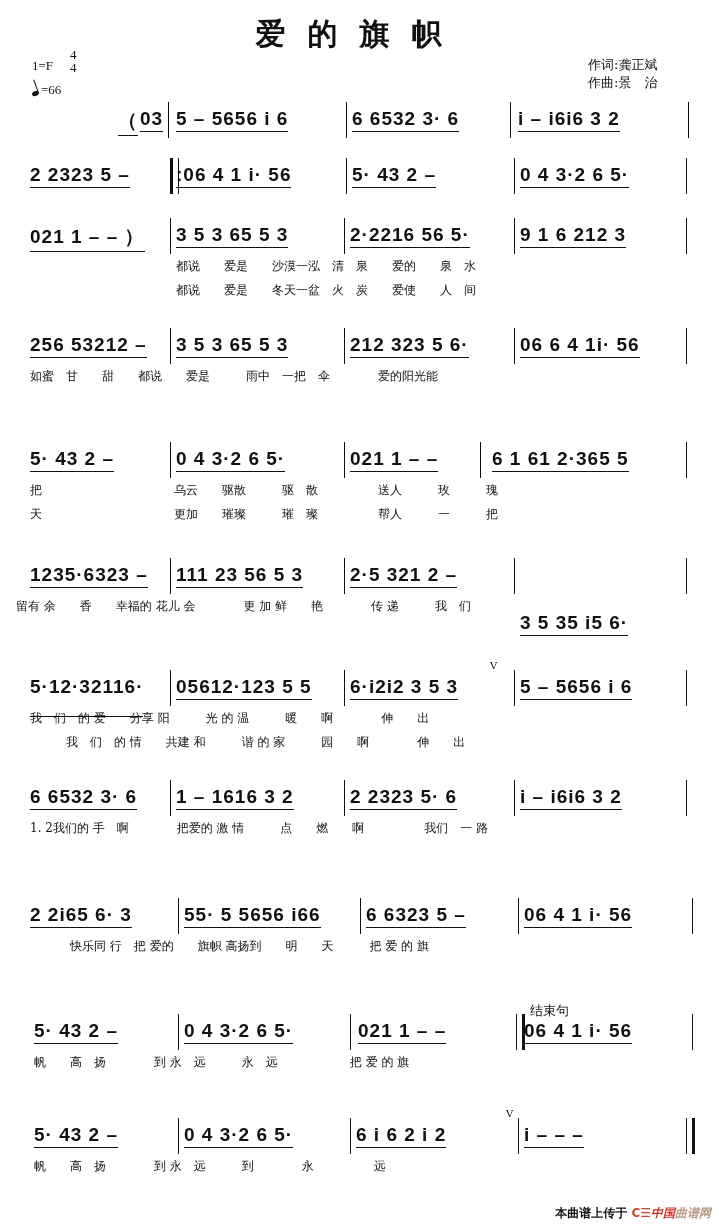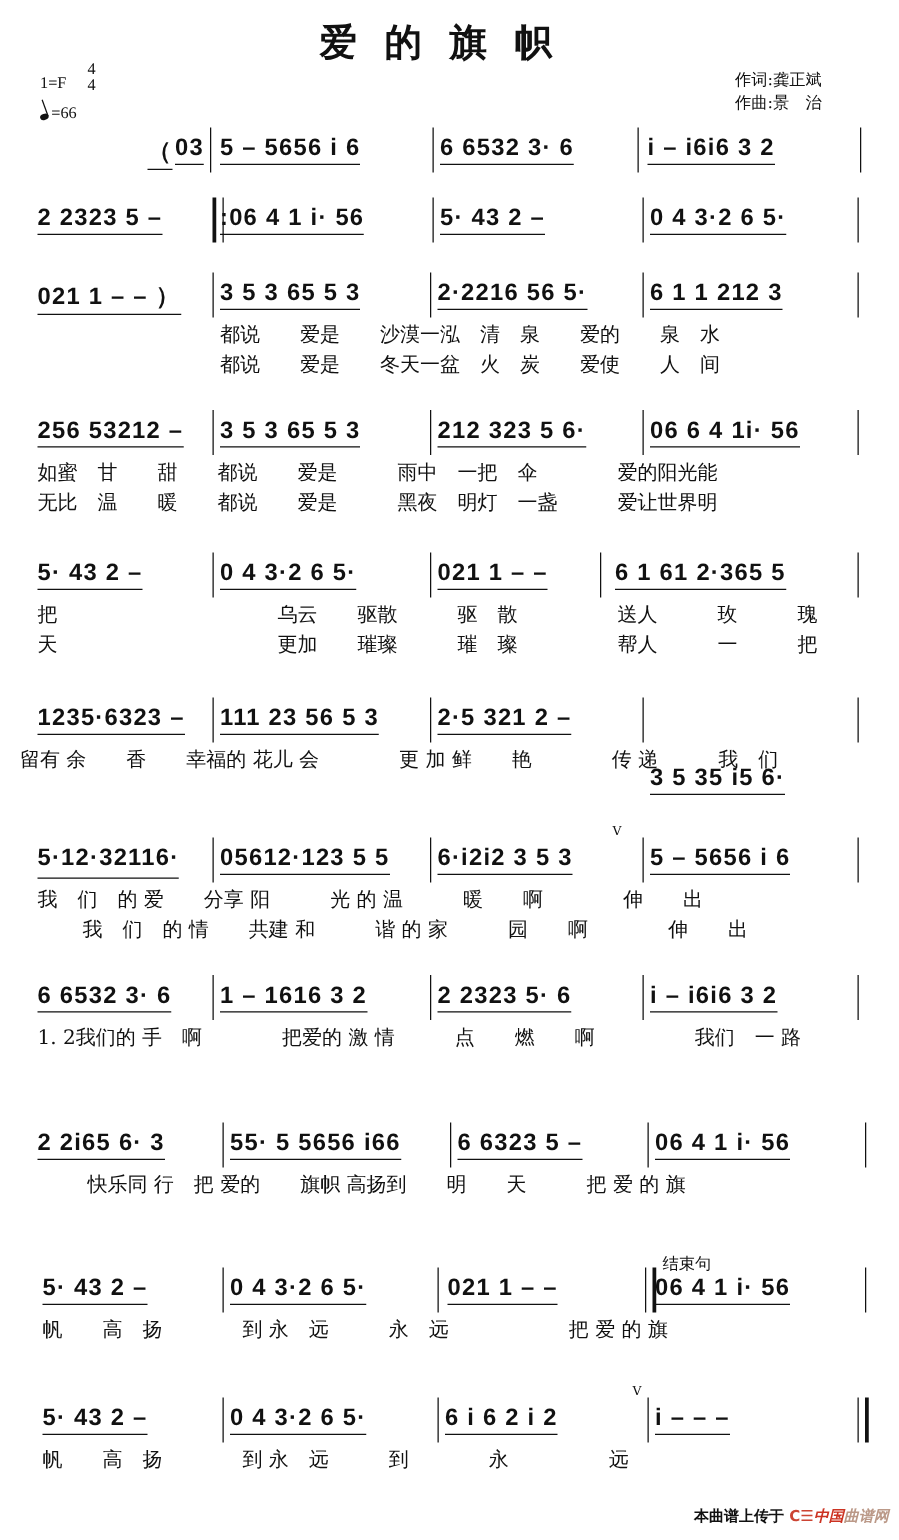--- a/index.html
+++ b/index.html
@@ -7,21 +7,21 @@
   .title{position:absolute;top:14px;left:0;width:719px;text-align:center;font-size:30px;font-weight:bold;letter-spacing:22px;font-family:"DejaVu Serif",serif;}
   .key{position:absolute;left:32px;top:58px;font-size:13px;font-family:Liberation Serif, serif;}
   .timesig{position:absolute;left:70px;top:48px;font-size:13px;line-height:13px;text-align:center;font-family:"Liberation Serif",serif;}
   .tempo{position:absolute;left:32px;top:82px;font-size:13px;font-family:"Liberation Serif",serif;}
   .tempo .note{display:inline-block;width:7px;height:5px;background:#111;border-radius:50%;transform:rotate(-20deg);margin-right:2px;vertical-align:-2px;position:relative;}
   .tempo .note:after{content:"";position:absolute;right:0;bottom:2px;width:1px;height:14px;background:#111;}
   .credits{position:absolute;left:588px;top:56px;font-size:13px;line-height:18px;font-family:"DejaVu Serif",serif;}
   .row{position:absolute;left:0;width:719px;}
   .seg{position:absolute;white-space:nowrap;font-weight:bold;font-size:19px;font-family:"Liberation Sans",sans-serif;letter-spacing:1px;}
   .bar{position:absolute;width:1px;background:#111;}
-  .lyr{position:absolute;white-space:nowrap;font-size:16px;font-family:"DejaVu Serif",serif;}
+  .lyr{position:absolute;white-space:nowrap;font-size:12px;font-family:"DejaVu Serif",serif;}
   .dbar{position:absolute;width:5px;border-left:1px solid #111;border-right:3px solid #111;}
   .marker{position:absolute;font-size:13px;font-family:"DejaVu Serif",serif;}
   .wm{position:absolute;right:8px;bottom:10px;font-size:12px;font-weight:bold;font-family:"DejaVu Sans",sans-serif;}
   .wm .logo{color:#c43;}
   .wm .brand1{color:#c32;font-style:italic;}
   .wm .brand2{color:#b98;font-style:italic;}
 </style>
 </head>
 <body>
 
@@ -58,39 +58,38 @@
       <div class="seg" style="left: 520px; top: 0px; border-bottom: 1.5px solid rgb(17, 17, 17); padding-bottom: 1px;">0 4  3·2  6  5·</div>
       <div class="bar" style="left: 346px; top: -6px; height: 36px;"></div>
       <div class="bar" style="left: 514px; top: -6px; height: 36px;"></div>
       <div class="bar" style="left: 686px; top: -6px; height: 36px;"></div>
       <div class="dbar" style="left: 170px; top: -6px; height: 36px; border-left-width: 3px; border-right-width: 1px;"></div>
     </div>
     <div class="row" style="top: 224px; height: 110px;">
       <div class="seg" style="left: 30px; top: 0px; border-bottom: 1.5px solid rgb(17, 17, 17); padding-bottom: 1px;">021  1 – – ）</div>
       <div class="seg" style="left: 176px; top: 0px; border-bottom: 1.5px solid rgb(17, 17, 17); padding-bottom: 1px;">3  5  3  65  5   3</div>
       <div class="seg" style="left: 350px; top: 0px; border-bottom: 1.5px solid rgb(17, 17, 17); padding-bottom: 1px;">2·2216  56  5·</div>
-      <div class="seg" style="left: 520px; top: 0px; border-bottom: 1.5px solid rgb(17, 17, 17); padding-bottom: 1px;">6  1   1  212  3</div>
+      <div class="seg" style="left: 520px; top: 0px; border-bottom: 1.5px solid rgb(17, 17, 17); padding-bottom: 1px;">9  1   6  212  3</div>
       <div class="bar" style="left: 170px; top: -6px; height: 36px;"></div>
       <div class="bar" style="left: 344px; top: -6px; height: 36px;"></div>
       <div class="bar" style="left: 514px; top: -6px; height: 36px;"></div>
       <div class="bar" style="left: 686px; top: -6px; height: 36px;"></div>
       <div class="lyr" style="left: 176px; top: 34px;">都说　　爱是　　沙漠一泓　清　泉　　爱的　　泉　水</div>
       <div class="lyr" style="left: 176px; top: 58px;">都说　　爱是　　冬天一盆　火　炭　　爱使　　人　间</div>
     </div>
     <div class="row" style="top: 334px; height: 110px;">
       <div class="seg" style="left: 30px; top: 0px; border-bottom: 1.5px solid rgb(17, 17, 17); padding-bottom: 1px;">256  53212 –</div>
       <div class="seg" style="left: 176px; top: 0px; border-bottom: 1.5px solid rgb(17, 17, 17); padding-bottom: 1px;">3  5  3  65  5   3</div>
       <div class="seg" style="left: 350px; top: 0px; border-bottom: 1.5px solid rgb(17, 17, 17); padding-bottom: 1px;">212  323  5  6·</div>
       <div class="seg" style="left: 520px; top: 0px; border-bottom: 1.5px solid rgb(17, 17, 17); padding-bottom: 1px;">06 6  4 1i·  56</div>
       <div class="bar" style="left: 170px; top: -6px; height: 36px;"></div>
       <div class="bar" style="left: 344px; top: -6px; height: 36px;"></div>
       <div class="bar" style="left: 514px; top: -6px; height: 36px;"></div>
       <div class="bar" style="left: 686px; top: -6px; height: 36px;"></div>
       <div class="lyr" style="left: 30px; top: 34px;">如蜜　甘　　甜　　都说　　爱是　　　雨中　一把　伞　　　　爱的阳光能</div>
-      <div class="lyr" style="left: 30px; top: 58px;">无比　温　　暖　　都说　　爱是　　　黑夜　明灯　一盏　　　爱让世界明</div>
     </div>
     <div class="row" style="top: 448px; height: 110px;">
       <div class="seg" style="left: 30px; top: 0px; border-bottom: 1.5px solid rgb(17, 17, 17); padding-bottom: 1px;">5·   43  2 –</div>
       <div class="seg" style="left: 176px; top: 0px; border-bottom: 1.5px solid rgb(17, 17, 17); padding-bottom: 1px;">0 4  3·2  6  5·</div>
       <div class="seg" style="left: 350px; top: 0px; border-bottom: 1.5px solid rgb(17, 17, 17); padding-bottom: 1px;">021  1 – –</div>
       <div class="seg" style="left: 492px; top: 0px; border-bottom: 1.5px solid rgb(17, 17, 17); padding-bottom: 1px;">6  1  61  2·365  5</div>
       <div class="bar" style="left: 170px; top: -6px; height: 36px;"></div>
       <div class="bar" style="left: 344px; top: -6px; height: 36px;"></div>
       <div class="bar" style="left: 480px; top: -6px; height: 36px;"></div>
       <div class="bar" style="left: 686px; top: -6px; height: 36px;"></div>
@@ -102,21 +101,21 @@
       <div class="seg" style="left: 176px; top: 0px; border-bottom: 1.5px solid rgb(17, 17, 17); padding-bottom: 1px;">111  23  56  5  3</div>
       <div class="seg" style="left: 350px; top: 0px; border-bottom: 1.5px solid rgb(17, 17, 17); padding-bottom: 1px;">2·5  321  2 –</div>
       <div class="seg" style="left: 520px; top: 0px; border-bottom: 1.5px solid rgb(17, 17, 17); padding-bottom: 1px; margin-top: 48px;">3  5  35  i5  6·</div>
       <div class="bar" style="left: 170px; top: -6px; height: 36px;"></div>
       <div class="bar" style="left: 344px; top: -6px; height: 36px;"></div>
       <div class="bar" style="left: 514px; top: -6px; height: 36px;"></div>
       <div class="bar" style="left: 686px; top: -6px; height: 36px;"></div>
       <div class="lyr" style="left: 16px; top: 34px;">留有 余　　香　　幸福的 花儿 会　　　　更 加 鲜　　艳　　　　传 递　　　我　们</div>
     </div>
     <div class="row" style="top: 676px; height: 110px;">
-      <div class="seg" style="left: 30px; top: 0px; border-bottom: 1.5px solid rgb(17, 17, 17); padding-bottom: 4px;">5·12·32116·</div>
+      <div class="seg" style="left: 30px; top: 0px; border-bottom: 1.5px solid rgb(17, 17, 17); padding-bottom: 18px;">5·12·32116·</div>
       <div class="seg" style="left: 176px; top: 0px; border-bottom: 1.5px solid rgb(17, 17, 17); padding-bottom: 1px;">05612·123  5 5</div>
       <div class="seg" style="left: 350px; top: 0px; border-bottom: 1.5px solid rgb(17, 17, 17); padding-bottom: 1px;">6·i2i2  3  5   3</div>
       <div class="seg" style="left: 520px; top: 0px; border-bottom: 1.5px solid rgb(17, 17, 17); padding-bottom: 1px;">5 –  5656  i 6</div>
       <div class="bar" style="left: 170px; top: -6px; height: 36px;"></div>
       <div class="bar" style="left: 344px; top: -6px; height: 36px;"></div>
       <div class="bar" style="left: 514px; top: -6px; height: 36px;"></div>
       <div class="bar" style="left: 686px; top: -6px; height: 36px;"></div>
       <div class="marker" style="left: 490px; top: -16px; font-size: 10px;">V</div>
       <div class="lyr" style="left: 30px; top: 34px;">我　们　的 爱　　分享 阳　　　光 的 温　　　暖　　啊　　　　伸　　出</div>
       <div class="lyr" style="left: 30px; top: 58px; margin-left: 36px;">我　们　的 情　　共建 和　　　谐 的 家　　　园　　啊　　　　伸　　出</div>

